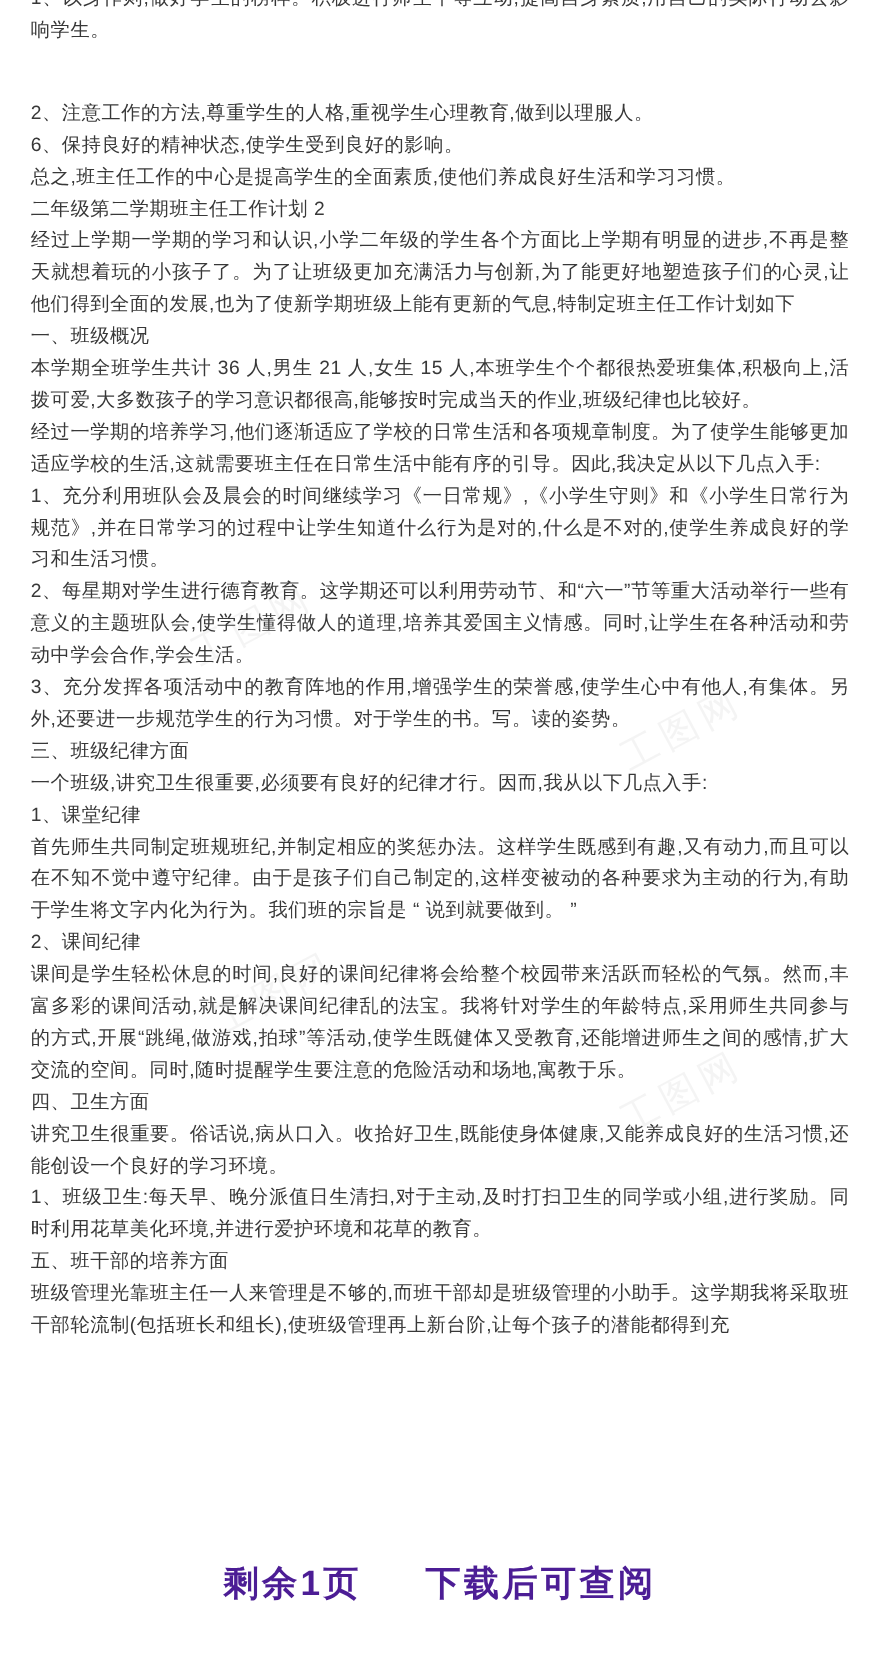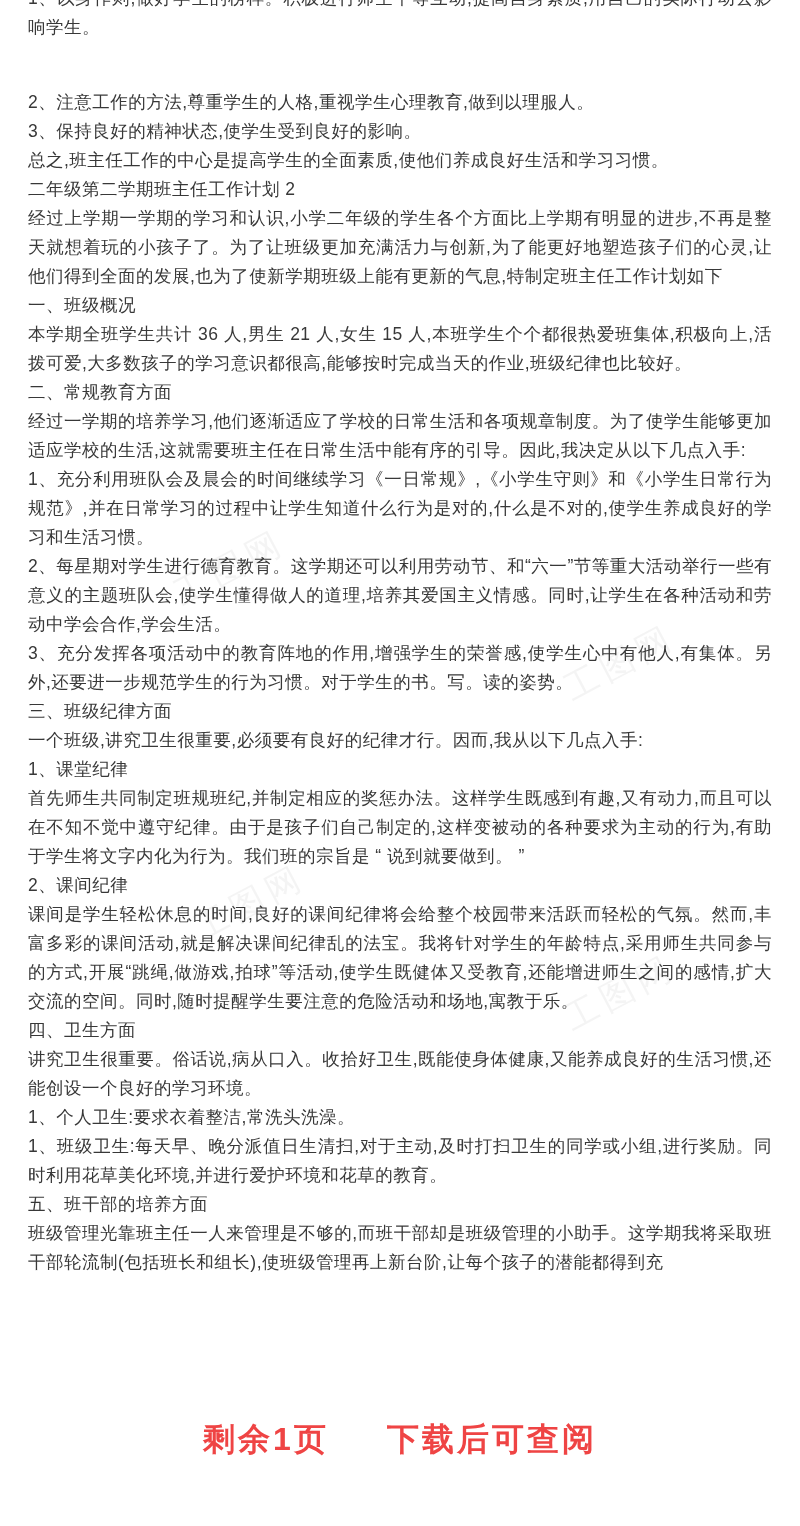--- a/index.html
+++ b/index.html
@@ -58,21 +58,21 @@
   .wm-3 { left: 190px; top: 880px; }
   .wm-4 { left: 560px; top: 970px; }
   .doc-footer {
     position: absolute;
     left: 0;
     top: 1418px;
     width: 800px;
     text-align: center;
     font-size: 32px;
     font-weight: bold;
-    color: #ef4444;
+    color: #4c1d95;
     letter-spacing: 3px;
     z-index: 3;
   }
   .doc-footer .footer-part {
     display: inline-block;
   }
   .doc-footer .footer-gap {
     display: inline-block;
     width: 58px;
   }
@@ -84,40 +84,38 @@
 
   <span class="watermark wm-1">工图网</span>
   <span class="watermark wm-2">工图网</span>
   <span class="watermark wm-3">工图网</span>
   <span class="watermark wm-4">工图网</span>
 
   <div class="doc-body">
 
   <p>1、以身作则,做好学生的榜样。积极进行师生平等互动,提高自身素质,用自己的实际行动去影响学生。</p>
       <p>2、注意工作的方法,尊重学生的人格,重视学生心理教育,做到以理服人。</p>
-      <p>3、保持良好的精神状态,使学生受到良好的影响。</p>
+      <p>6、保持良好的精神状态,使学生受到良好的影响。</p>
       <p>总之,班主任工作的中心是提高学生的全面素质,使他们养成良好生活和学习习惯。</p>
       <p>二年级第二学期班主任工作计划 2</p>
       <p>经过上学期一学期的学习和认识,小学二年级的学生各个方面比上学期有明显的进步,不再是整天就想着玩的小孩子了。为了让班级更加充满活力与创新,为了能更好地塑造孩子们的心灵,让他们得到全面的发展,也为了使新学期班级上能有更新的气息,特制定班主任工作计划如下</p>
       <p>一、班级概况</p>
       <p>本学期全班学生共计 36 人,男生 21 人,女生 15 人,本班学生个个都很热爱班集体,积极向上,活拨可爱,大多数孩子的学习意识都很高,能够按时完成当天的作业,班级纪律也比较好。</p>
-      <p>二、常规教育方面</p>
       <p>经过一学期的培养学习,他们逐渐适应了学校的日常生活和各项规章制度。为了使学生能够更加适应学校的生活,这就需要班主任在日常生活中能有序的引导。因此,我决定从以下几点入手:</p>
       <p>1、充分利用班队会及晨会的时间继续学习《一日常规》,《小学生守则》和《小学生日常行为规范》,并在日常学习的过程中让学生知道什么行为是对的,什么是不对的,使学生养成良好的学习和生活习惯。</p>
       <p>2、每星期对学生进行德育教育。这学期还可以利用劳动节、和“六一”节等重大活动举行一些有意义的主题班队会,使学生懂得做人的道理,培养其爱国主义情感。同时,让学生在各种活动和劳动中学会合作,学会生活。</p>
       <p>3、充分发挥各项活动中的教育阵地的作用,增强学生的荣誉感,使学生心中有他人,有集体。另外,还要进一步规范学生的行为习惯。对于学生的书。写。读的姿势。</p>
       <p>三、班级纪律方面</p>
       <p>一个班级,讲究卫生很重要,必须要有良好的纪律才行。因而,我从以下几点入手:</p>
       <p>1、课堂纪律</p>
       <p>首先师生共同制定班规班纪,并制定相应的奖惩办法。这样学生既感到有趣,又有动力,而且可以在不知不觉中遵守纪律。由于是孩子们自己制定的,这样变被动的各种要求为主动的行为,有助于学生将文字内化为行为。我们班的宗旨是 “ 说到就要做到。 ”</p>
       <p>2、课间纪律</p>
       <p>课间是学生轻松休息的时间,良好的课间纪律将会给整个校园带来活跃而轻松的气氛。然而,丰富多彩的课间活动,就是解决课间纪律乱的法宝。我将针对学生的年龄特点,采用师生共同参与的方式,开展“跳绳,做游戏,拍球”等活动,使学生既健体又受教育,还能增进师生之间的感情,扩大交流的空间。同时,随时提醒学生要注意的危险活动和场地,寓教于乐。</p>
       <p>四、卫生方面</p>
       <p>讲究卫生很重要。俗话说,病从口入。收拾好卫生,既能使身体健康,又能养成良好的生活习惯,还能创设一个良好的学习环境。</p>
-      <p>1、个人卫生:要求衣着整洁,常洗头洗澡。</p>
       <p>1、班级卫生:每天早、晚分派值日生清扫,对于主动,及时打扫卫生的同学或小组,进行奖励。同时利用花草美化环境,并进行爱护环境和花草的教育。</p>
       <p>五、班干部的培养方面</p>
       <p>班级管理光靠班主任一人来管理是不够的,而班干部却是班级管理的小助手。这学期我将采取班干部轮流制(包括班长和组长),使班级管理再上新台阶,让每个孩子的潜能都得到充</p>
     </div>
 
   <div class="doc-footer">
     <span class="footer-part">剩余1页</span><span class="footer-gap"></span><span class="footer-part">下载后可查阅</span>
   </div>
 
 </div>

